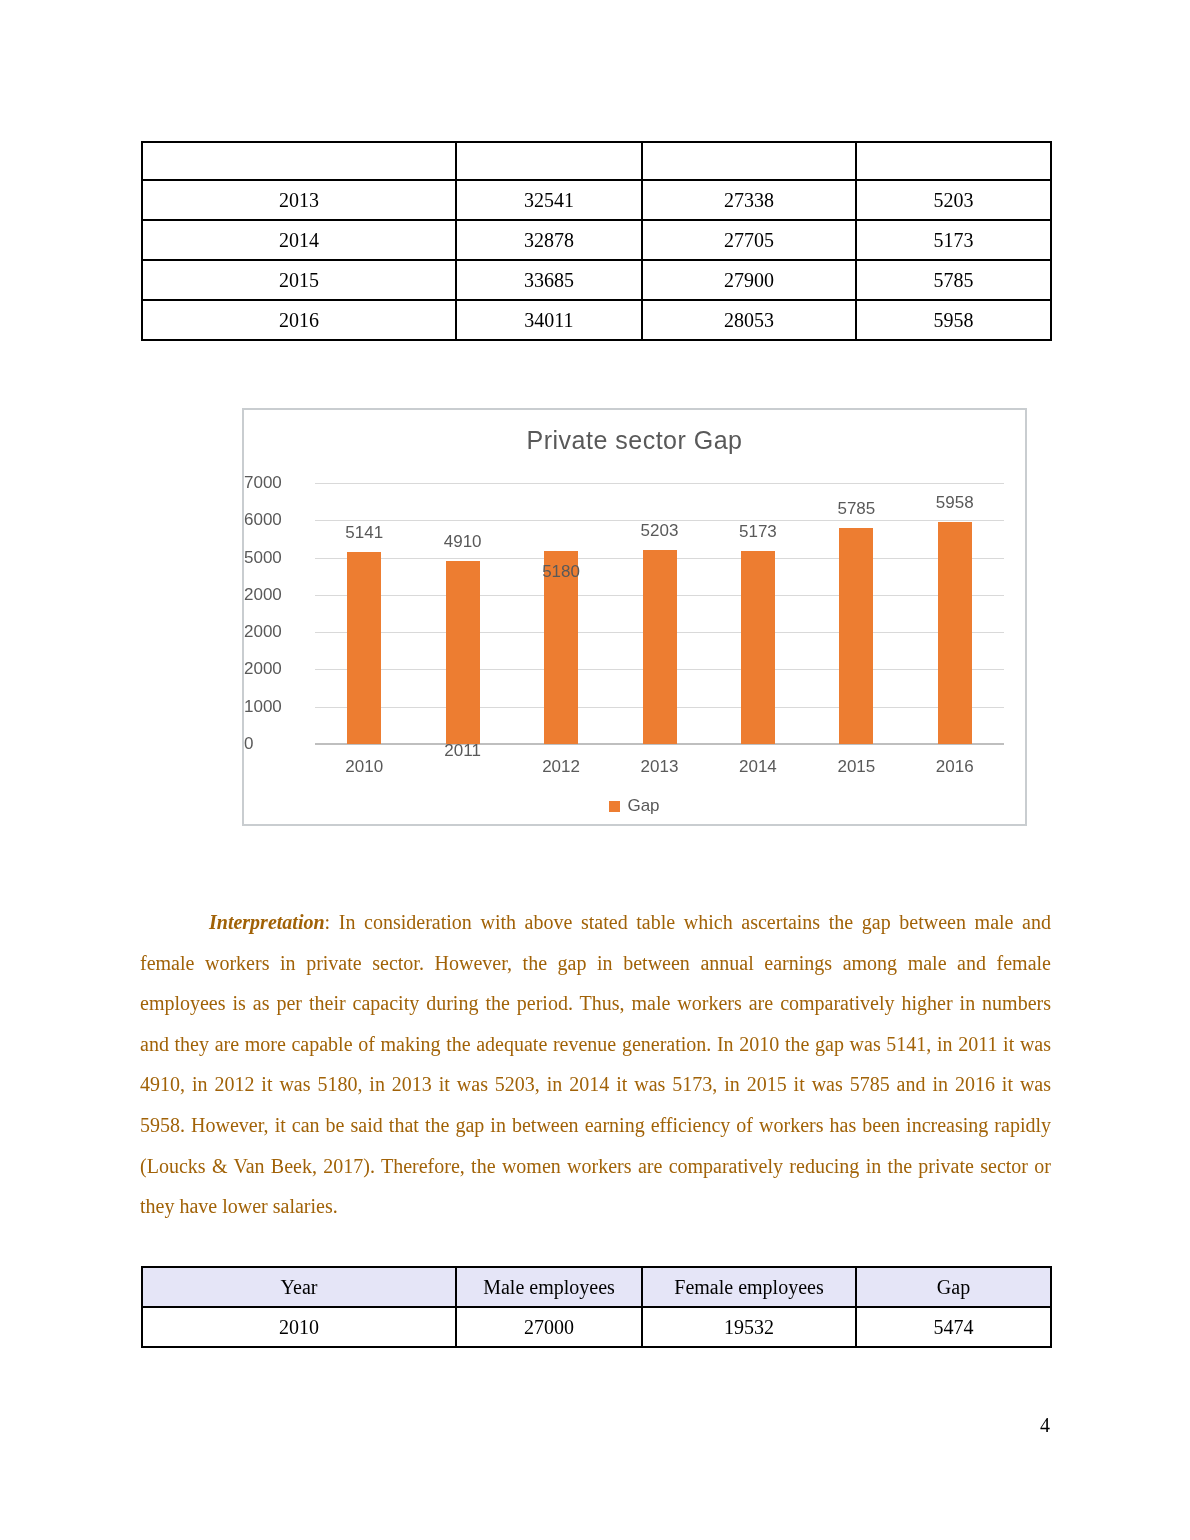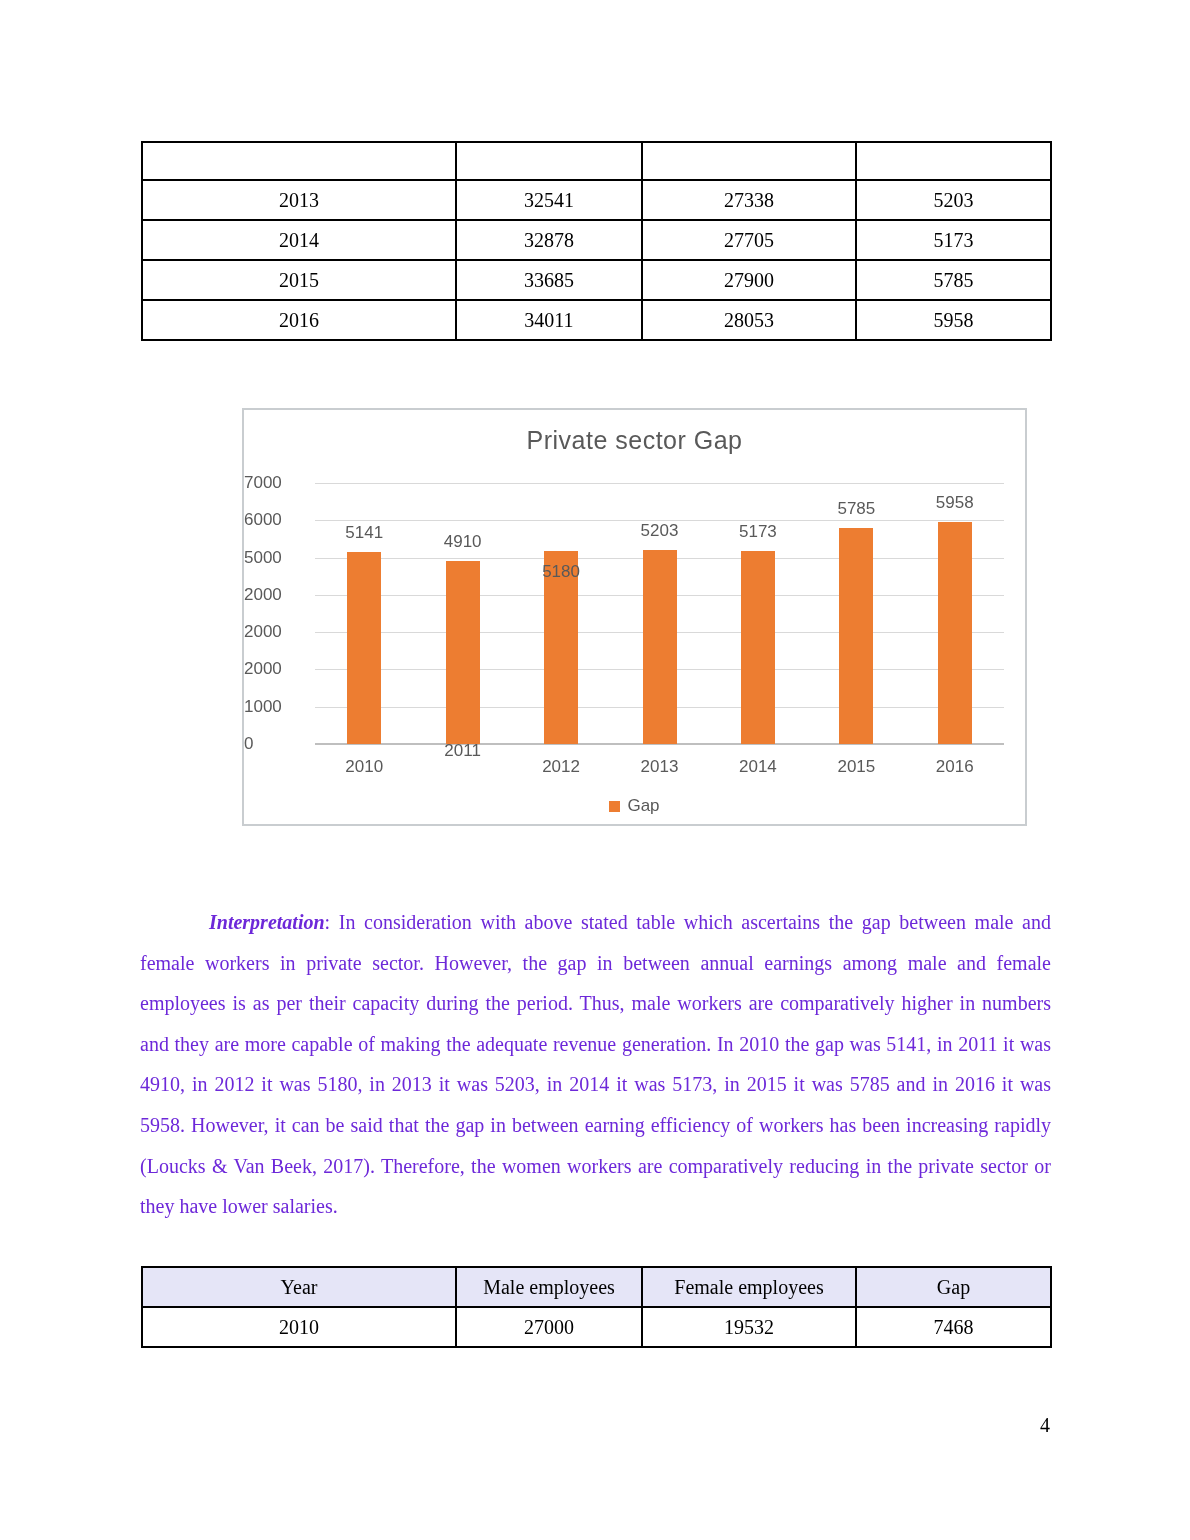--- a/index.html
+++ b/index.html
@@ -87,21 +87,21 @@
 
   
   .interpretation {
     position: absolute;
     left: 140px; top: 882px;
     width: 911px;
     font-size: 20px;
     line-height: 40.6px;
     text-align: justify;
     text-indent: 69px;
-    color: #6d28d9;
+    color: #a16207;
   }
   .interpretation .lead { font-weight: bold; font-style: italic; }
 
   
   .page-number {
     position: absolute;
     left: 950px; top: 1414px;
     width: 100px;
     text-align: right;
     font-size: 20px;
@@ -214,20 +214,20 @@
     <tr class="header-row">
       <td class="hdr" style="background: rgb(229, 229, 247);">Year</td>
       <td class="hdr" style="background: rgb(229, 229, 247);">Male employees</td>
       <td class="hdr" style="background: rgb(229, 229, 247);">Female employees</td>
       <td class="hdr" style="background: rgb(229, 229, 247);">Gap</td>
     </tr>
     <tr class="data-row">
       <td>2010</td>
       <td>27000</td>
       <td>19532</td>
-      <td>7468</td>
+      <td>5474</td>
     </tr>
   </tbody>
     </table>
 
   <div class="page-number">4</div>
 
 </div>
 
 </body></html>

